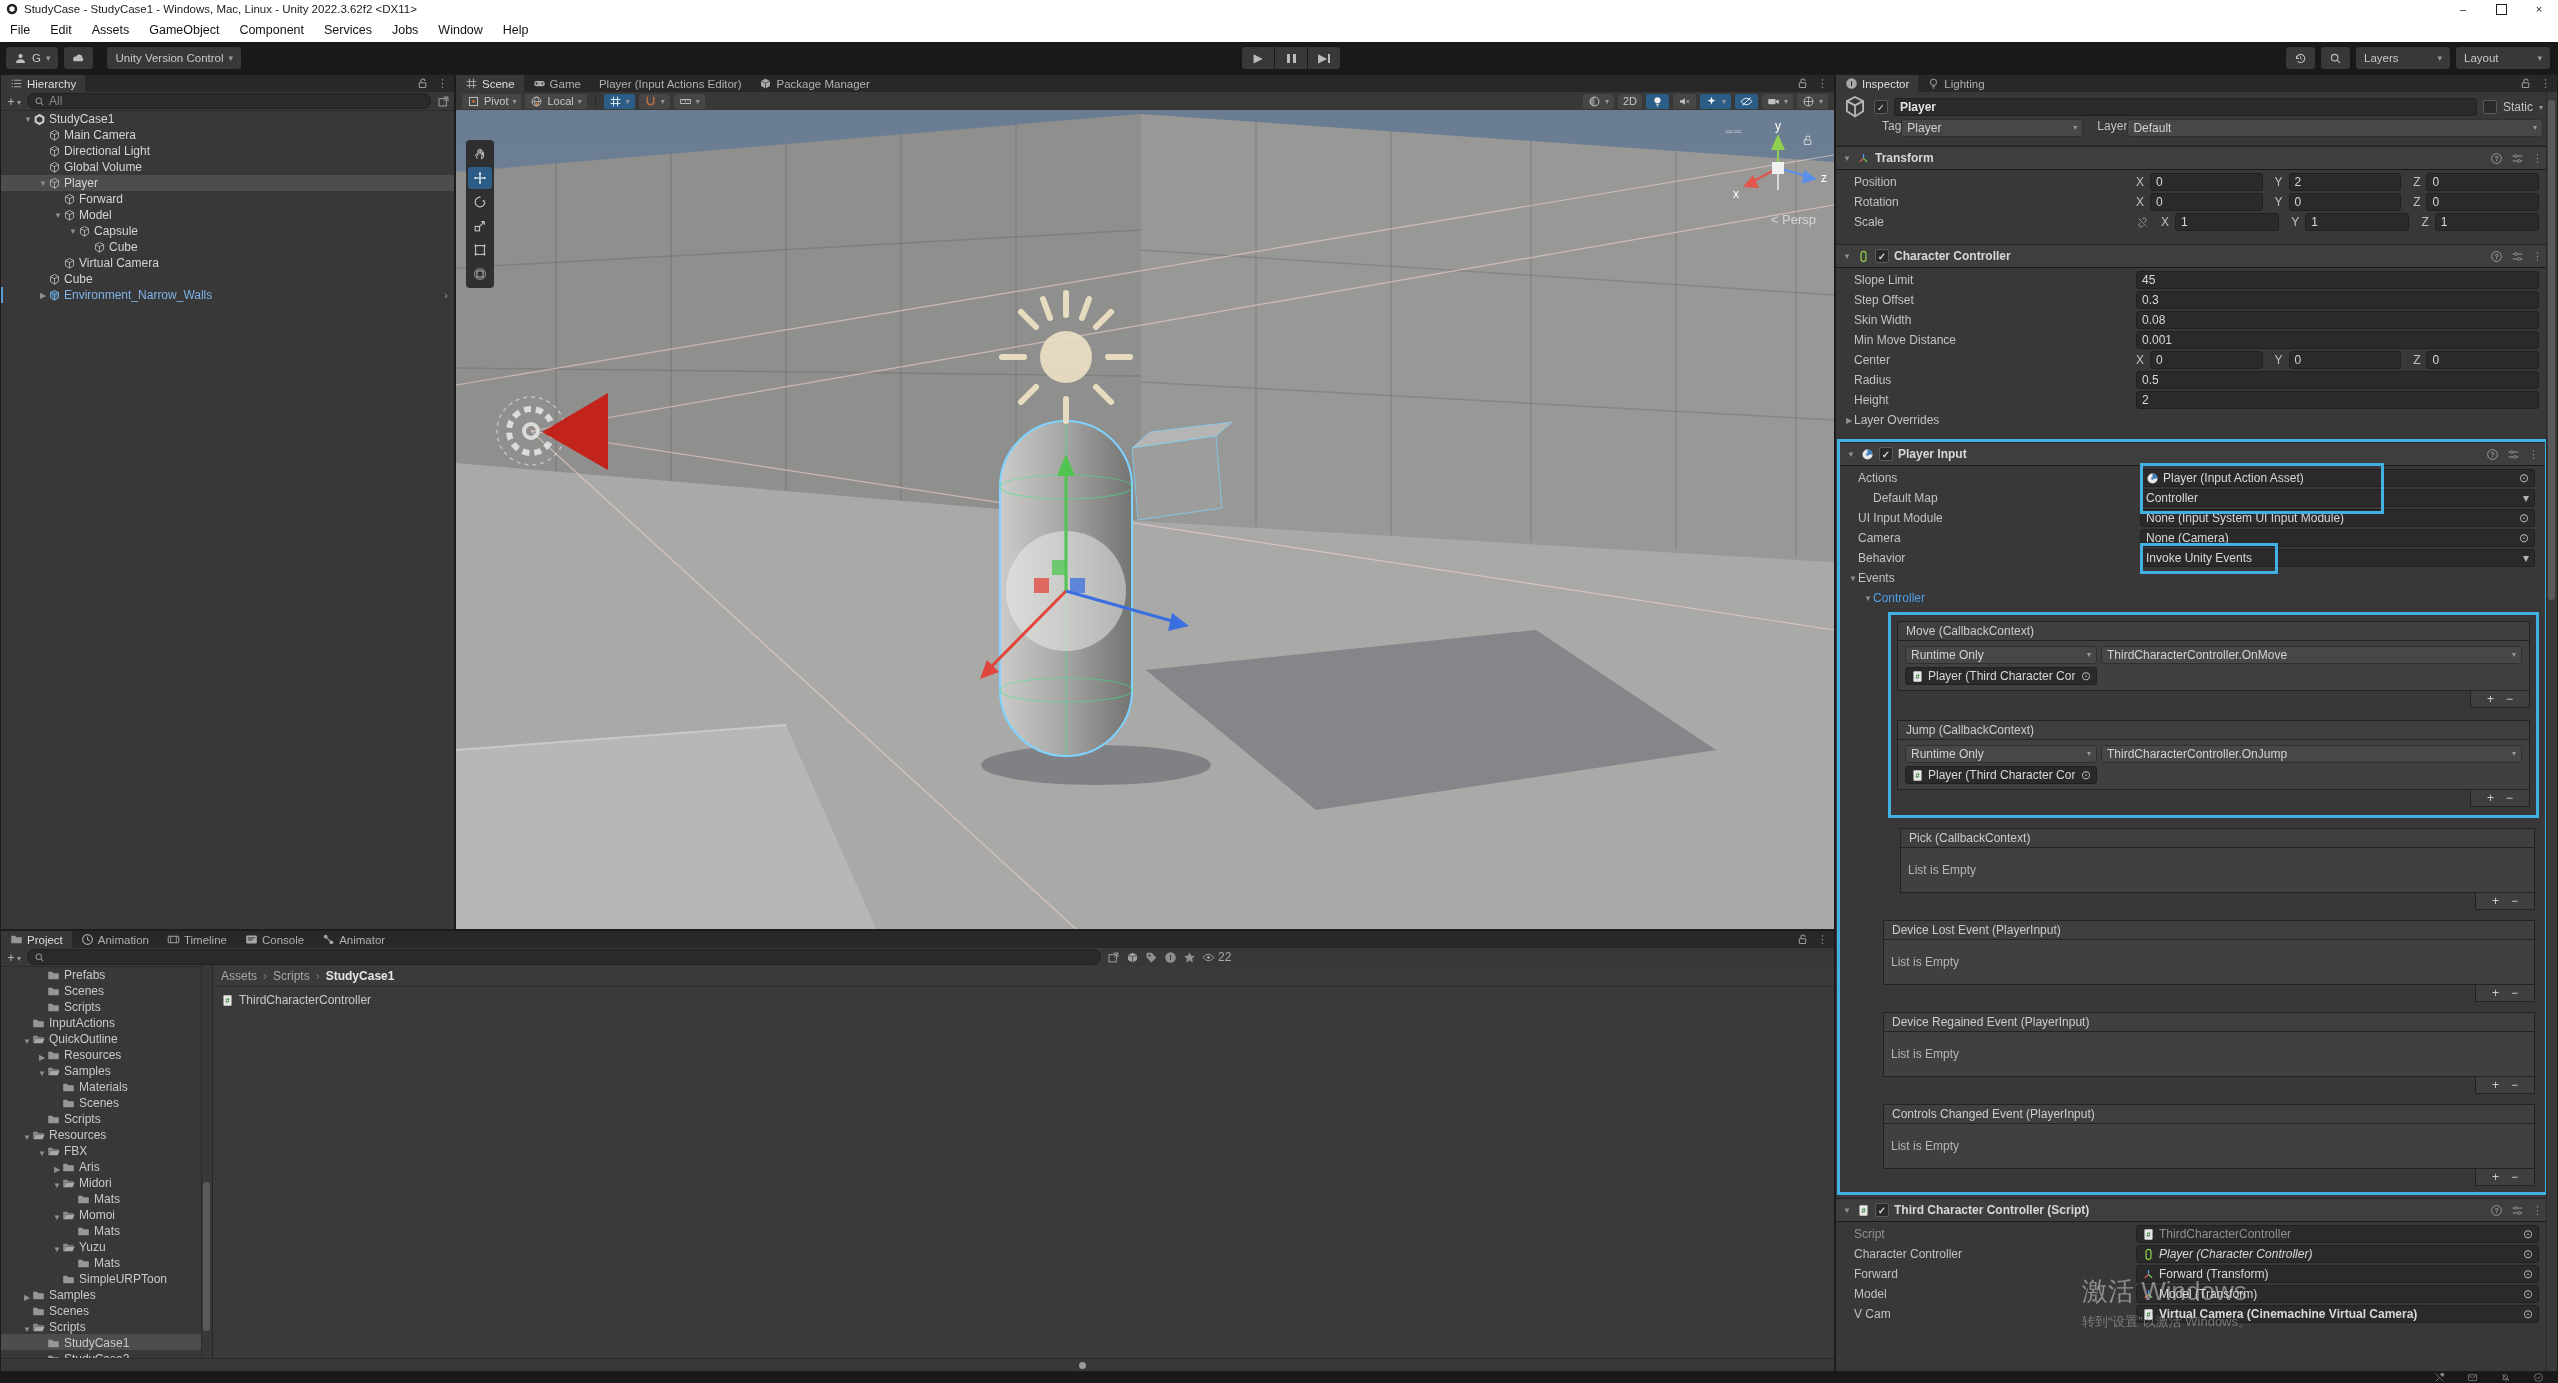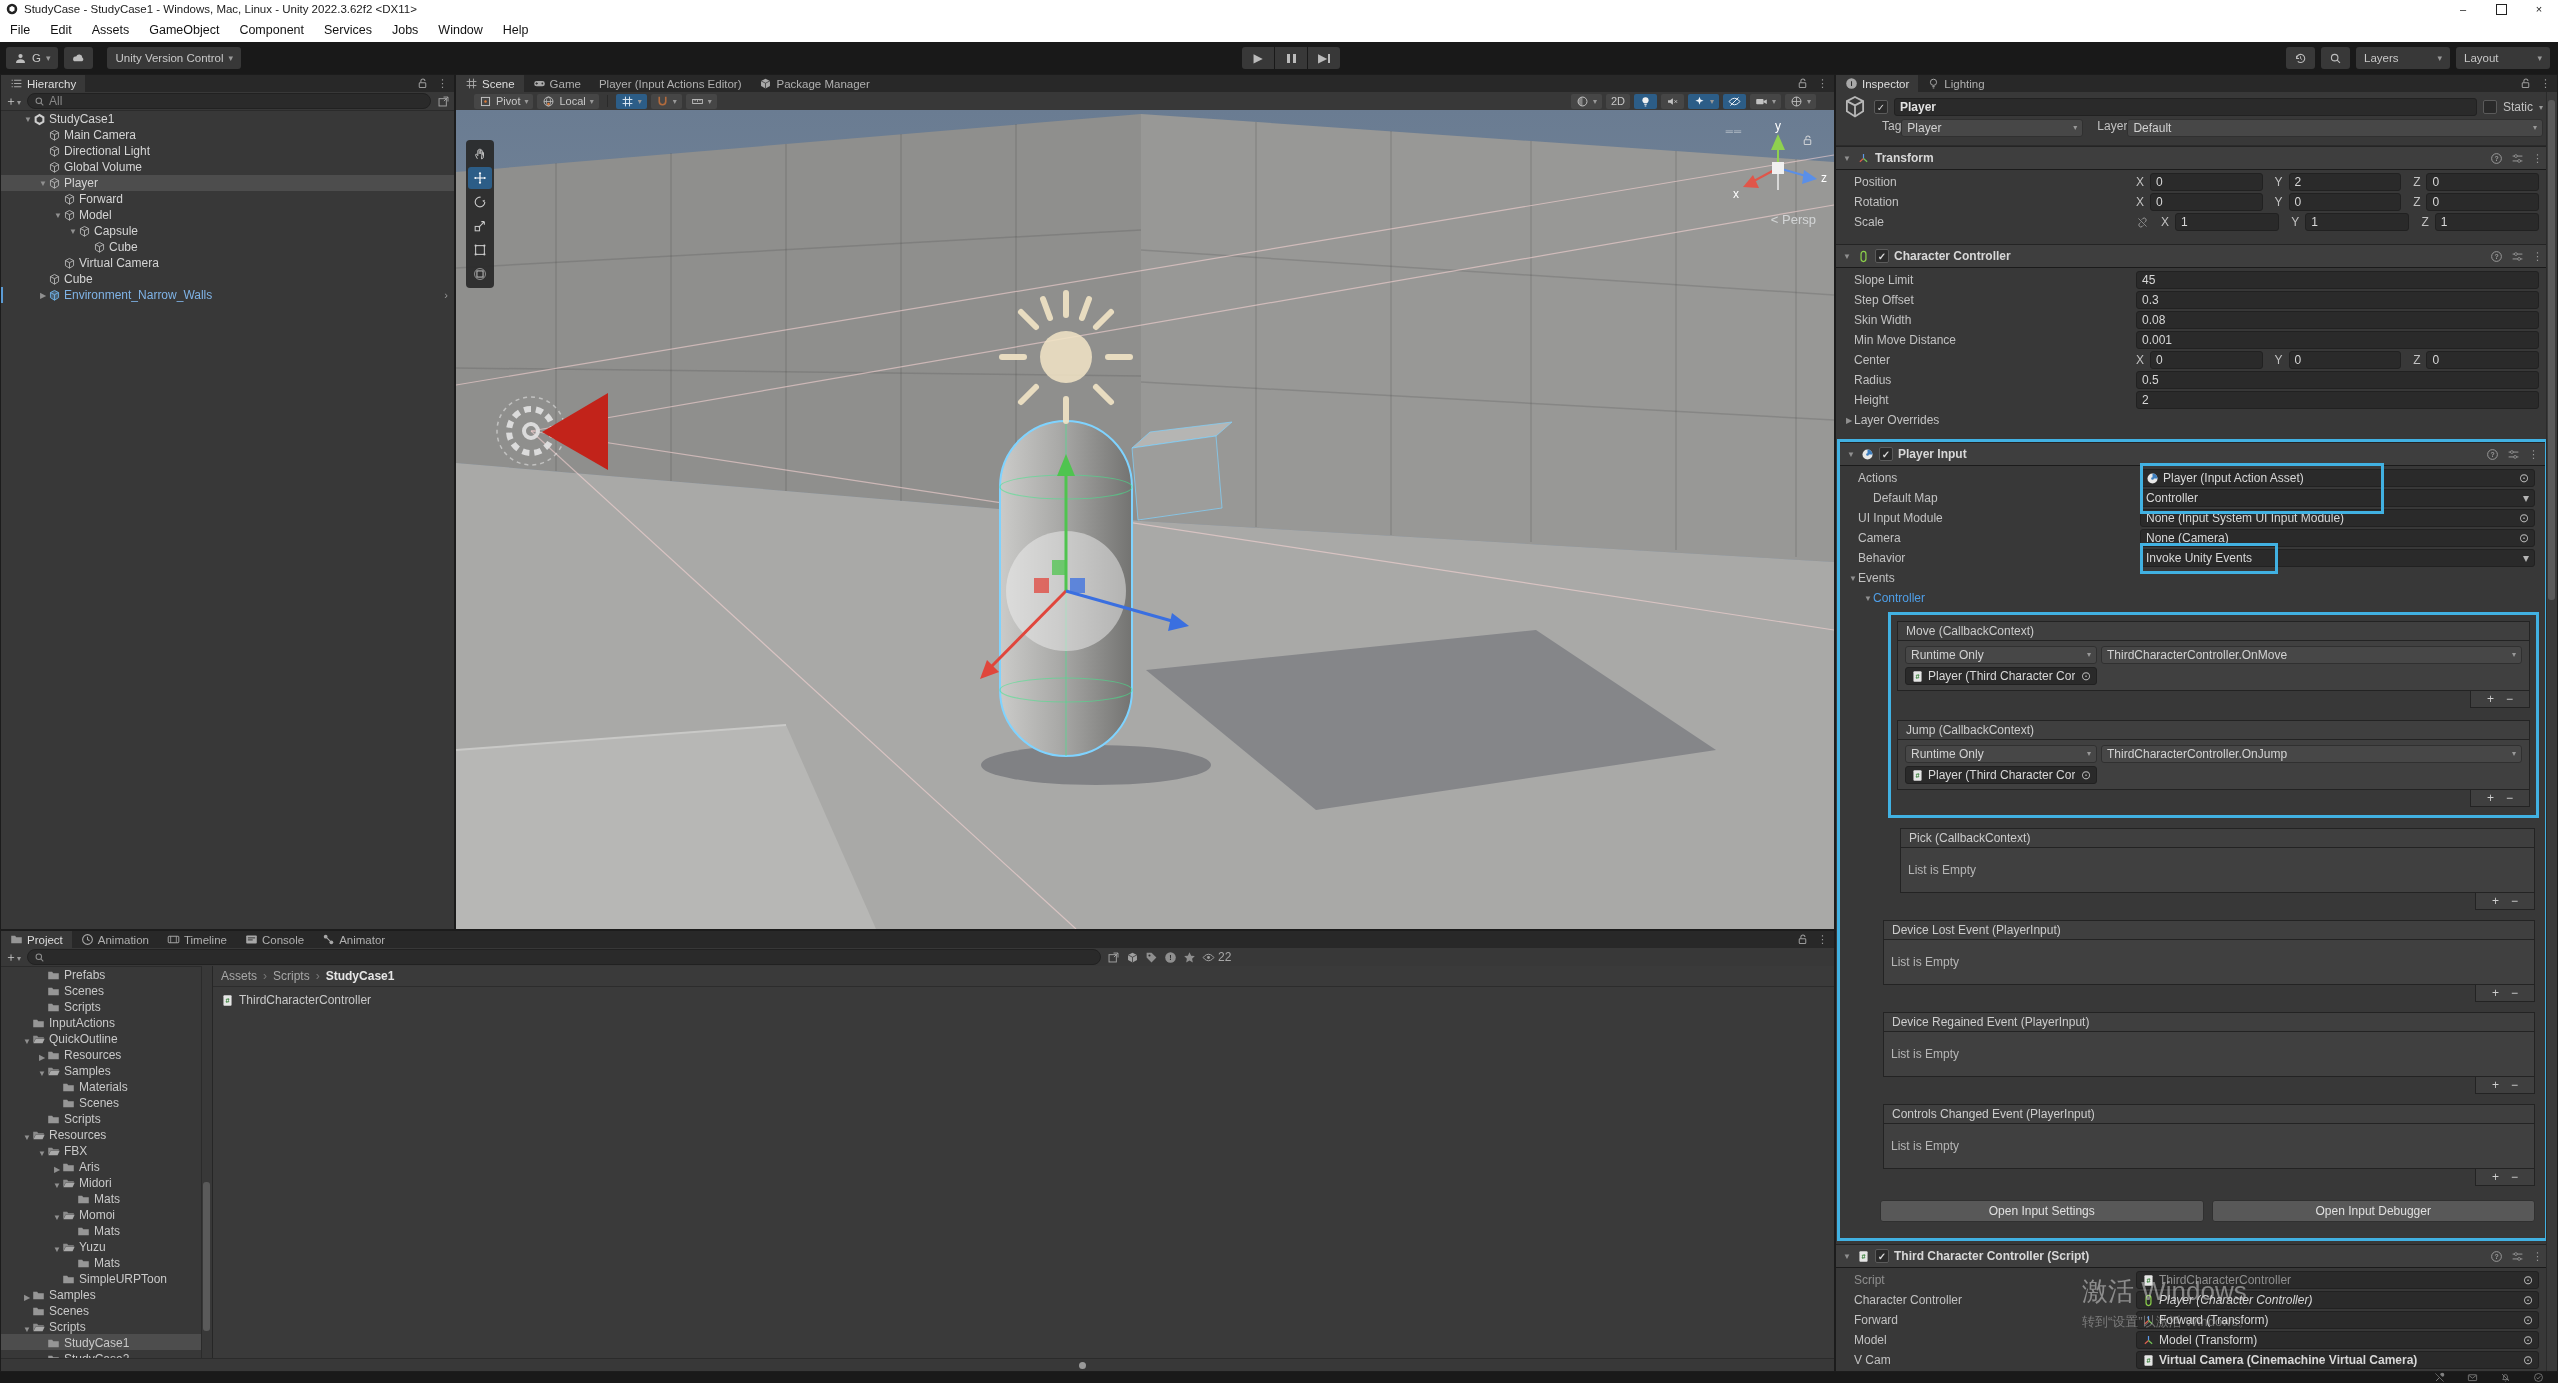--- a/index.html
+++ b/index.html
@@ -37,21 +37,21 @@
   
   #hierarchy{left:0;top:74px;width:455px;height:856px;}
   .hrow{height:16px;display:flex;align-items:center;white-space:nowrap;position:relative;}
   .hrow.selected{background:#4d4d4d;}
   .hrow .lbl{margin-left:3px;color:#d4d4d4;}
   .hrow.blue .lbl{color:#7fb3e6;}
   .hrow .chev{position:absolute;right:6px;color:#999;font-size:11px;}
   .hrow .prefab-bar{position:absolute;left:0;top:0;width:2px;height:16px;background:#5b9bd5;}
   
   #scene{left:455px;top:74px;width:1380px;height:856px;}
-  .scenetb{height:18px;background:#383838;border-bottom:1px solid #2b2b2b;display:flex;align-items:center;padding:0 18px;gap:4px;}
+  .scenetb{height:18px;background:#383838;border-bottom:1px solid #2b2b2b;display:flex;align-items:center;padding:0 6px;gap:4px;}
   .sbtn{height:15px;display:inline-flex;align-items:center;gap:4px;background:#464646;border-radius:2px;padding:0 5px;color:#c8c8c8;font-size:11px;}
   .sbtn.blue{background:#2c5d87;}
   .sep{width:1px;height:12px;background:#2a2a2a;margin:0 4px;}
   #viewport{position:absolute;left:0;top:35px;width:1378px;height:819px;overflow:hidden;}
   .tools-overlay{position:absolute;left:10px;top:30px;width:28px;background:rgba(40,40,40,.92);border-radius:4px;padding:3px 0;display:flex;flex-direction:column;align-items:center;gap:2px;}
   .toolbtn{width:24px;height:22px;border-radius:3px;display:flex;align-items:center;justify-content:center;}
   .toolbtn.active{background:#2c5d87;}
   .toolbtn .icon{width:14px;height:14px;}
   .persp-label{position:absolute;right:18px;top:102px;color:#e6e9eb;opacity:.75;font-size:13px;}
   .vp-handle{position:absolute;right:92px;top:16px;color:#dfe3e6;opacity:.6;font-size:10px;letter-spacing:1px;}
@@ -1520,28 +1520,20 @@
                   <span>Controls Changed Event (PlayerInput)</span>
                 </div>
                 <div class="eg-body empty">
                   <span>List is Empty</span>
                 </div>
                 <div class="eg-foot">
                   <span>+</span>
                   <span>−</span>
                 </div>
               </div>
-              <div class="btnrow">
-                <div class="ubtn">
-                  <span>Open Input Settings</span>
-                </div>
-                <div class="ubtn">
-                  <span>Open Input Debugger</span>
-                </div>
-              </div>
             </div>
             <div class="hl-box" style="left: 300px; top: 21px; width: 238px; height: 45px;"></div>
             <div class="hl-box" style="left: 300px; top: 101px; width: 132px; height: 25px;"></div>
           </div>
           <div style="height: 6px;"></div>
           <div class="comp">
             <div class="comp-head">
               <span class="fold">▼</span>
               <span class="icon">
                 <svg viewBox="0 0 16 16">

